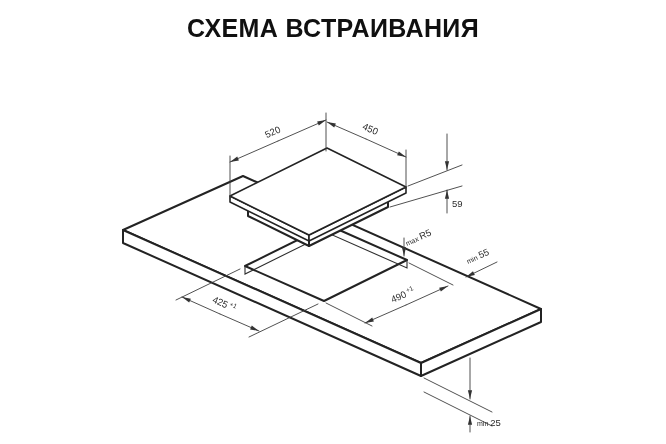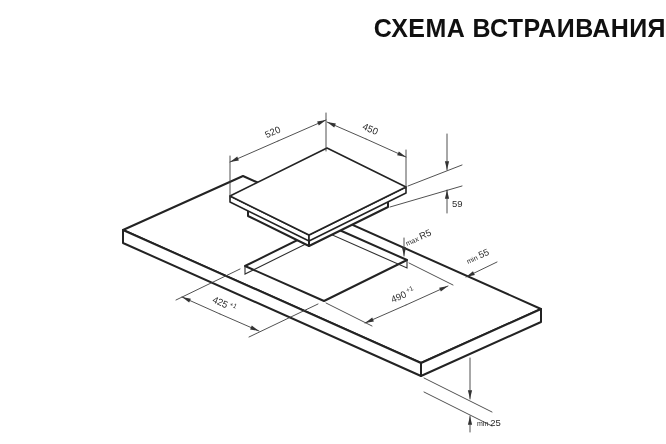--- a/index.html
+++ b/index.html
@@ -2,21 +2,21 @@
 <html><head>
 <meta charset="utf-8">
 <style>
   html,body{margin:0;padding:0;background:#fff;}
   .stage{
     position:relative;width:666px;height:444px;background:#ffffff;overflow:hidden;
     font-family:"Liberation Sans", sans-serif;
   }
   .page-title{
     position:absolute;top:14px;left:0;width:666px;margin:0;
-    text-align:right;font-size:25px;font-weight:bold;letter-spacing:.4px;
+    text-align:center;font-size:25px;font-weight:bold;letter-spacing:.4px;
     color:#101010;font-family:"Liberation Sans", sans-serif;
   }
   svg{position:absolute;top:0;left:0;}
   
   .tk{stroke:#232323;stroke-width:2;fill:#ffffff;stroke-linejoin:round;stroke-linecap:round;}
   
   .md{stroke:#232323;stroke-width:1.6;fill:#ffffff;stroke-linejoin:round;stroke-linecap:round;}
   
   .wl{stroke:#2e2e2e;stroke-width:1.1;fill:none;stroke-linecap:round;}
   

